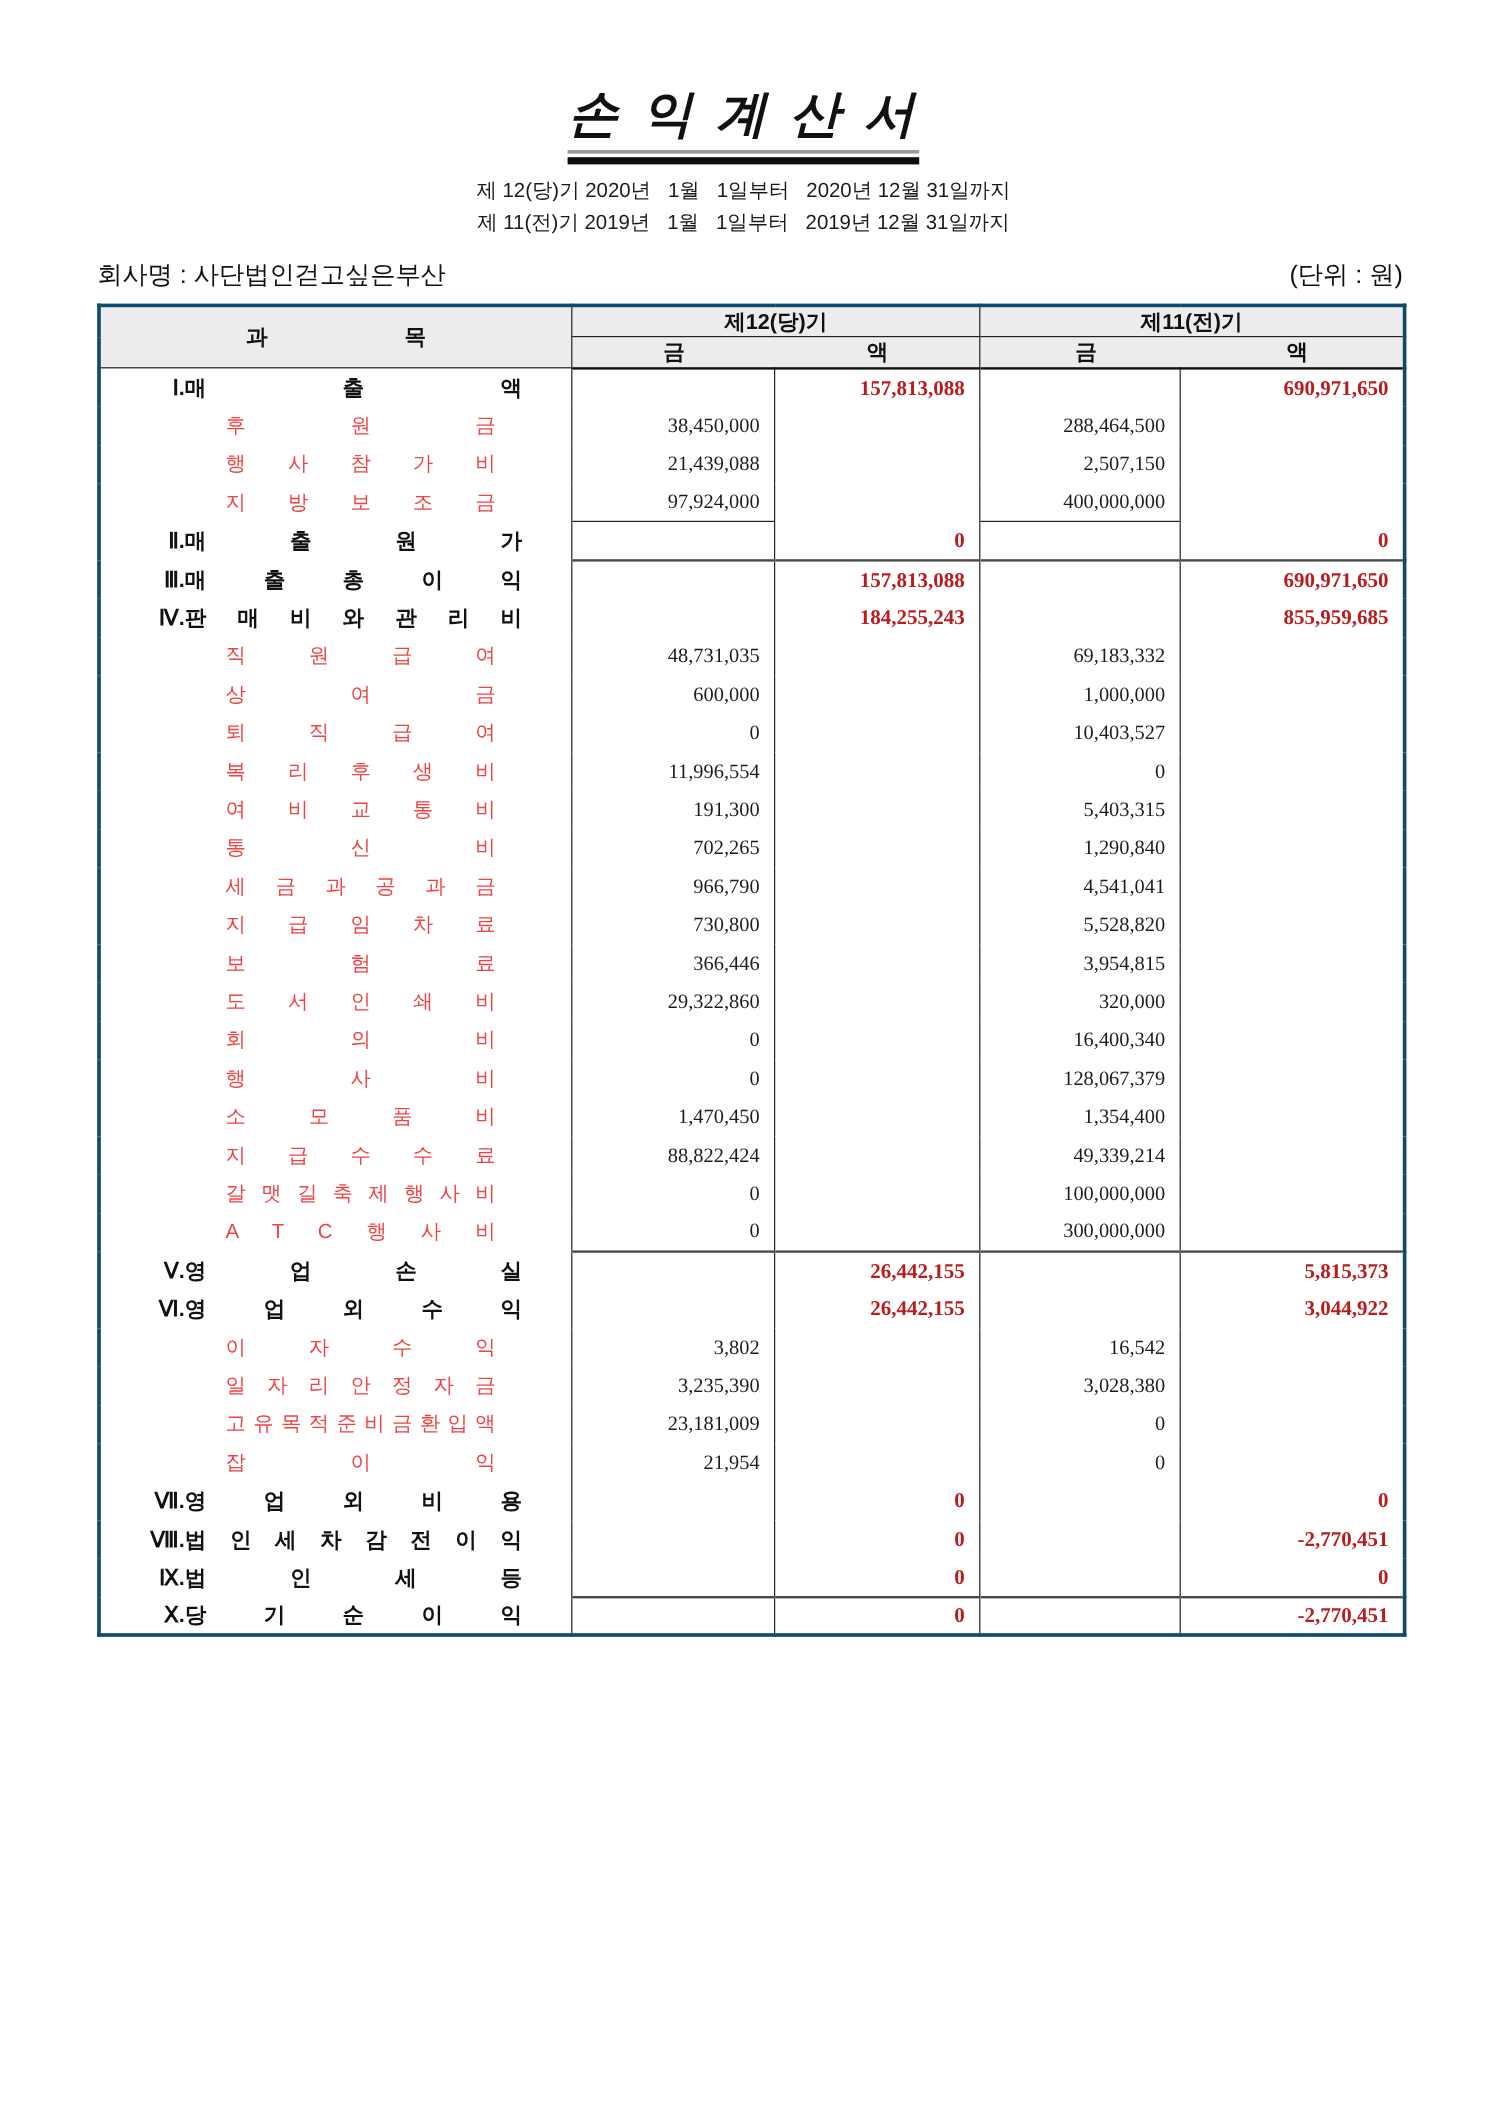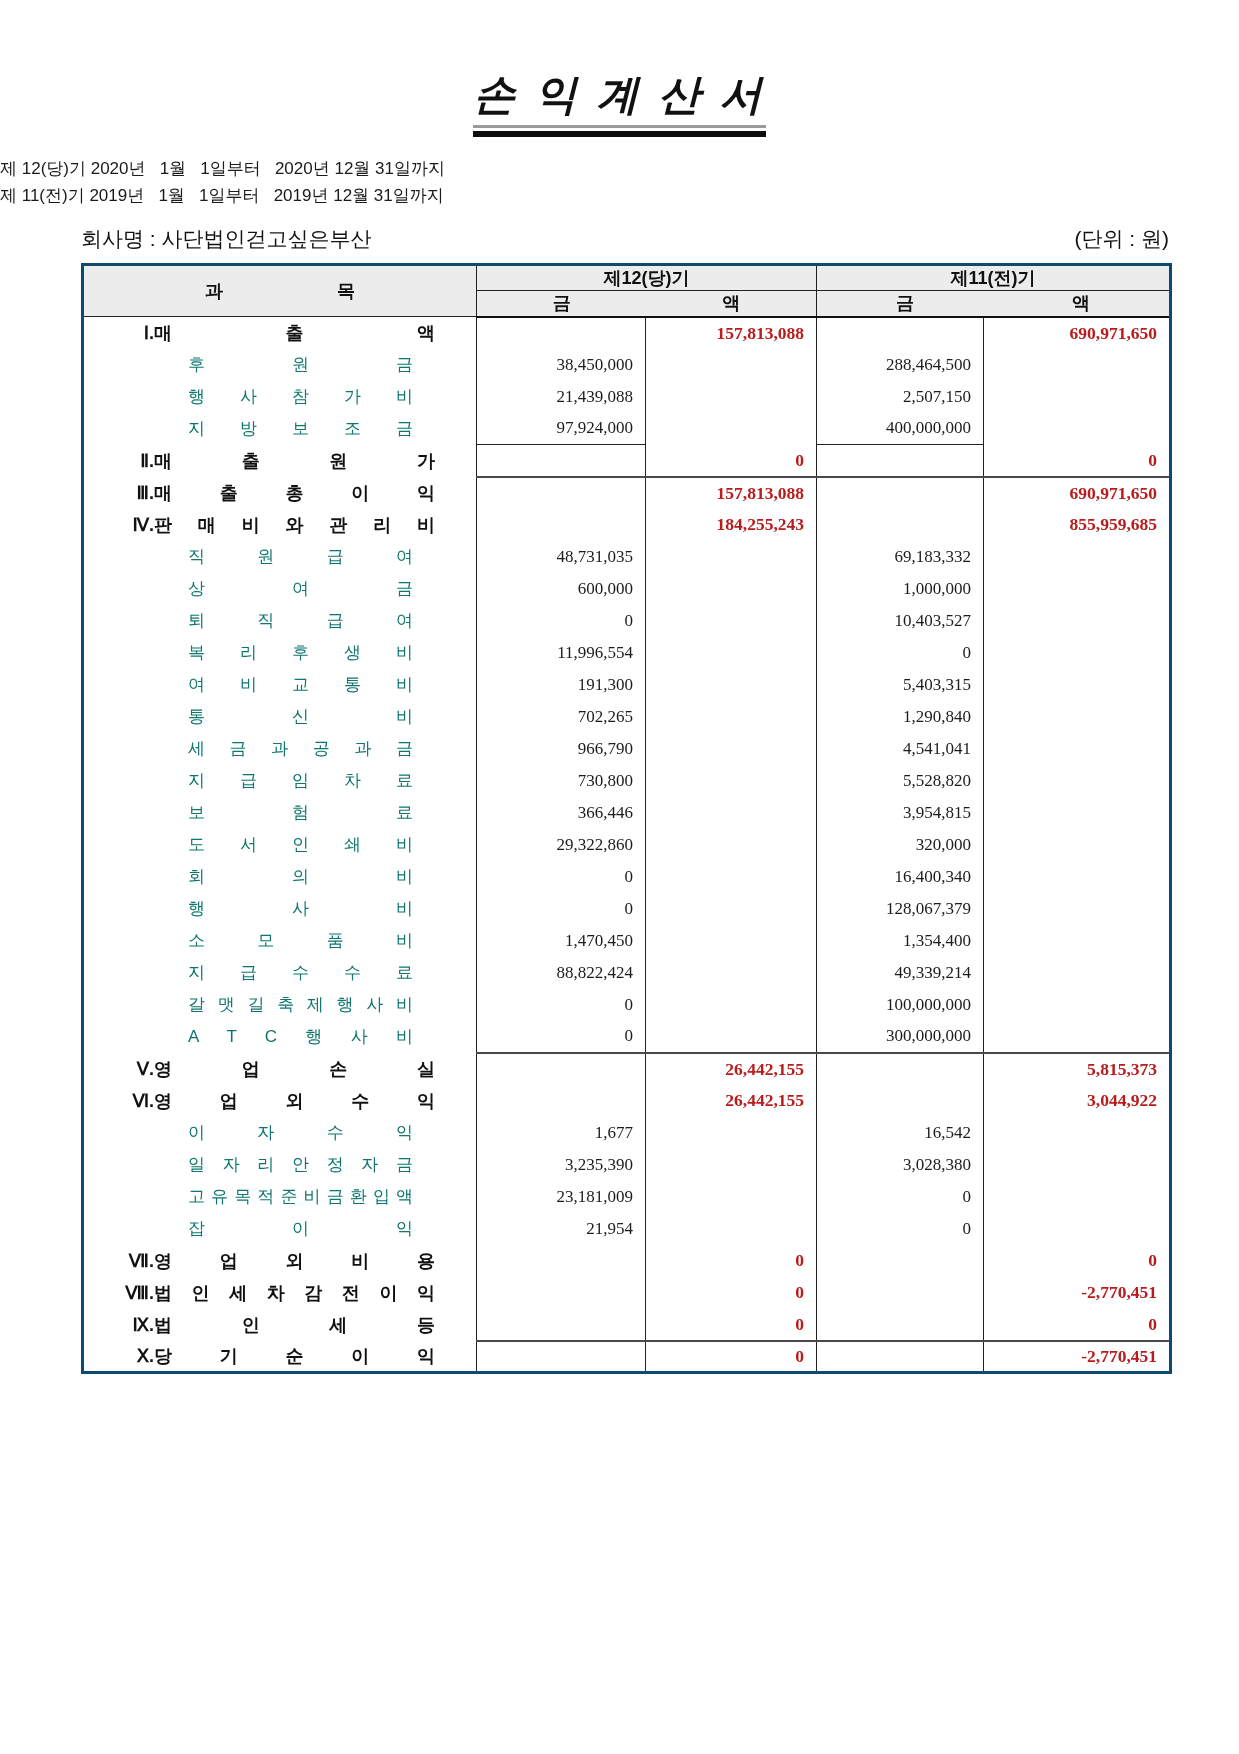--- a/index.html
+++ b/index.html
@@ -20,21 +20,21 @@
     font-weight: bold;
     letter-spacing: 4px;
     padding: 0 10px 0 10px;
     line-height: 1.1;
     font-style: italic;
   }
   .title-underline-thin  { height: 3px; background: #9a9a9a; margin-top: 7px; }
   .title-underline-thick { height: 6px; background: #0d0d0d; margin-top: 3px; }
 
   
-  .periods { margin-top: 18px; }
+  .periods { margin-top: 8px; text-align: center; }
   .period-line {
     font-size: 17px;
     line-height: 27px;
     white-space: pre;
     color: #1a1a1a;
   }
 
   
   .company-row {
     width: 1088px;
@@ -94,21 +94,21 @@
     white-space: nowrap;
   }
   .row-name {
     flex: 1;
     text-align: justify;
     text-align-last: justify;
     font-size: 17px;
     white-space: nowrap;
   }
   .row-cat .row-name { margin-right: 41px; font-weight: bold; font-size: 18px; }
-  .row-detail .row-name { margin-left: 34px; margin-right: 63px; color: #0f766e; }
+  .row-detail .row-name { margin-left: 34px; margin-right: 63px; color: #ef4444; }
 
   .amt {
     text-align: right;
     padding-right: 12px;
     font-family: "Liberation Serif", serif;
     font-size: 17px;
     color: #1c1c1c;
     white-space: nowrap;
   }
   .row-cat .amt { font-weight: bold; font-size: 17.5px; color: #b91c1c; }
@@ -472,21 +472,21 @@
       <td class="amt col-m2"><span></span></td>
       <td class="amt col-t2"><span>3,044,922</span></td>
     </tr>
         <tr class="row-detail rule-none">
       <td class="acct">
         <div class="acct-inner">
           <span class="row-no"></span>
           <span class="row-name">이 자 수 익</span>
         </div>
       </td>
-      <td class="amt col-m1"><span>1,677</span></td>
+      <td class="amt col-m1"><span>3,802</span></td>
       <td class="amt col-t1"><span></span></td>
       <td class="amt col-m2"><span>16,542</span></td>
       <td class="amt col-t2"><span></span></td>
     </tr>
         <tr class="row-detail rule-none">
       <td class="acct">
         <div class="acct-inner">
           <span class="row-no"></span>
           <span class="row-name">일 자 리 안 정 자 금</span>
         </div>

